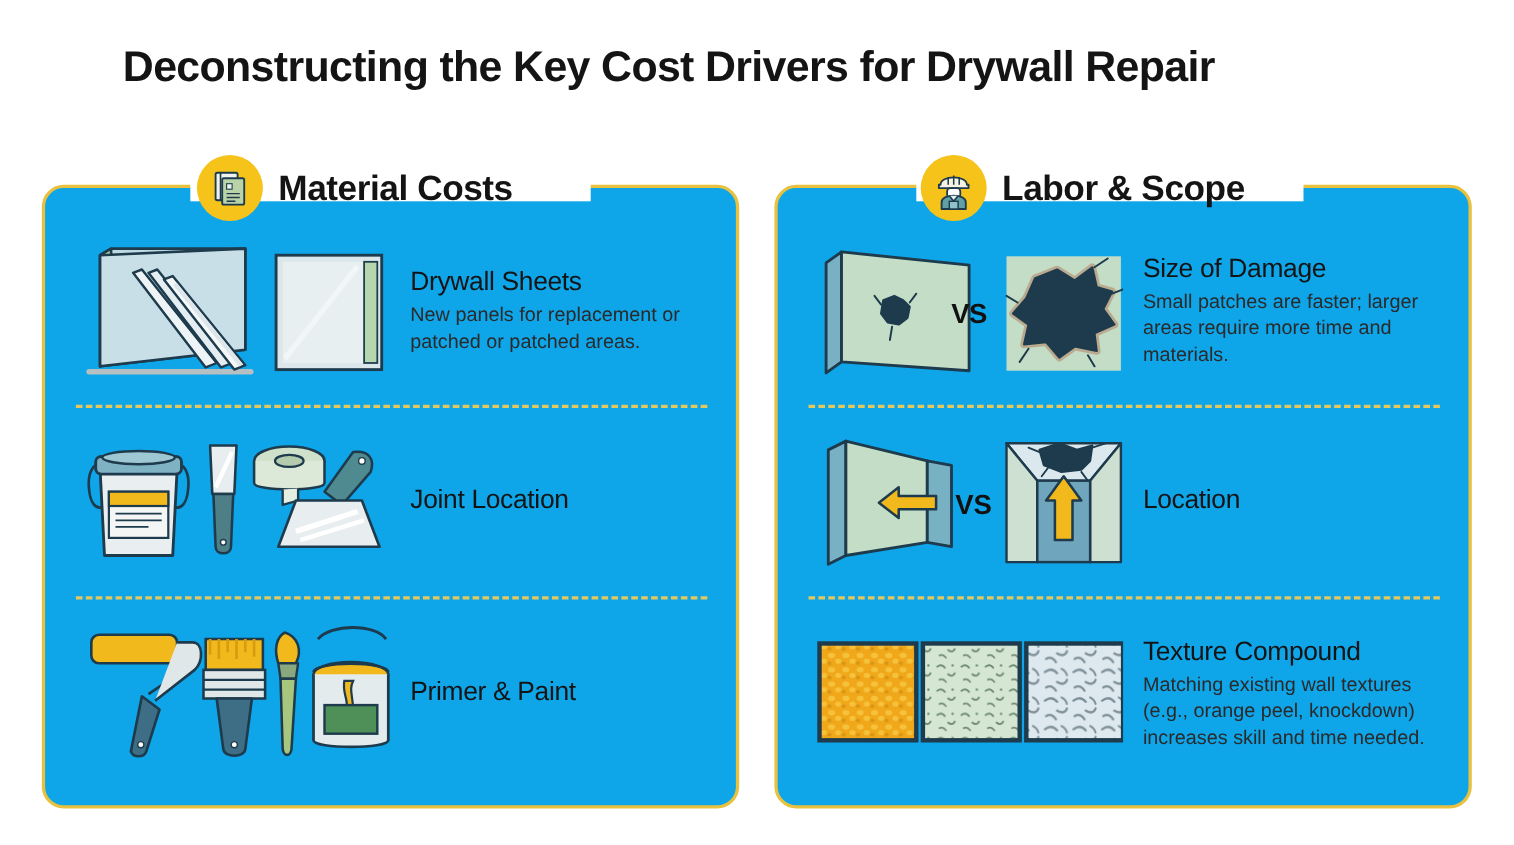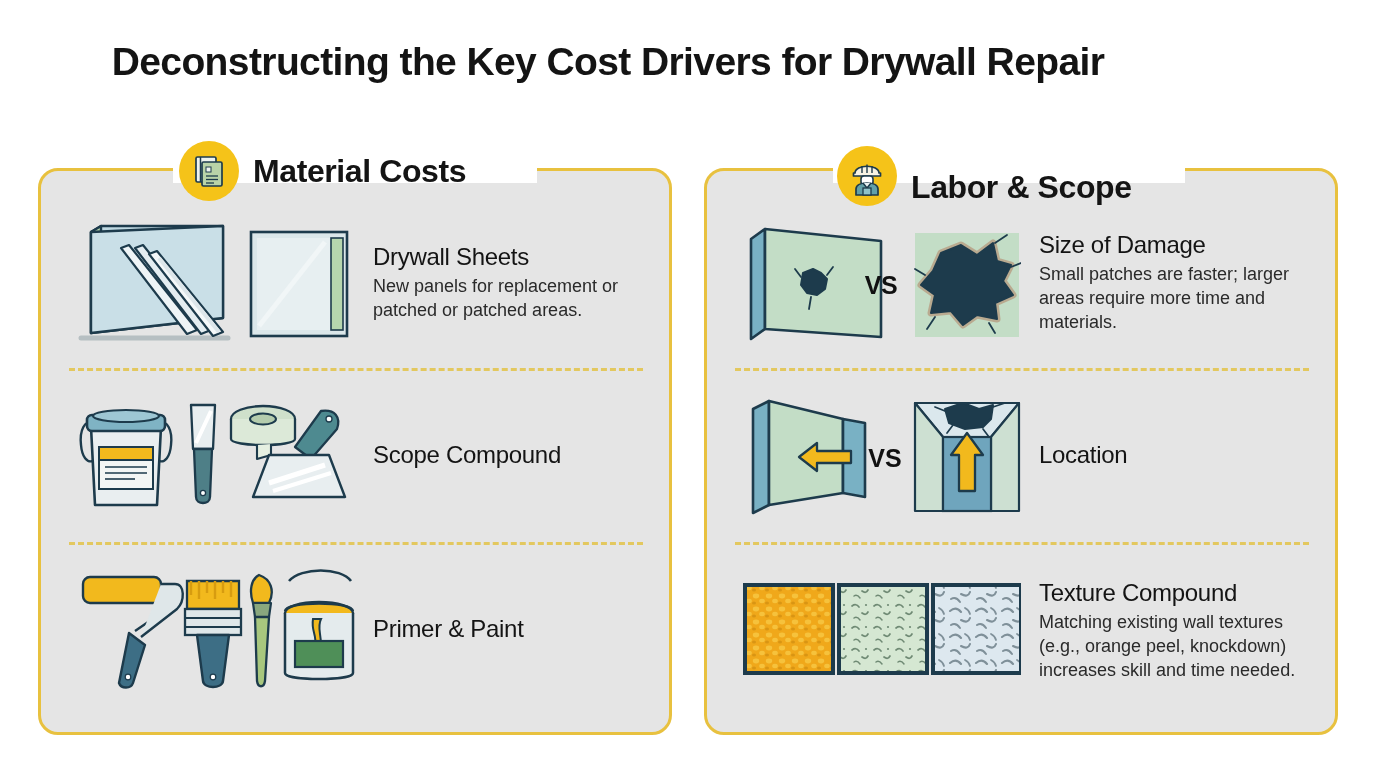--- a/index.html
+++ b/index.html
@@ -28,21 +28,21 @@
   }
 
   
   .panel {
     position: absolute;
     top: 168px;
     width: 634px;
     height: 567px;
     border: 3px solid #e8c13f;
     border-radius: 20px;
-    background: #e5e5e5;
+    background: #0ea5e9;
   }
   .panel.left  { left: 38px; }
   .panel.right { left: 704px; }
 
   
   .panel-header-mask {
     position: absolute;
     top: -14px;
     height: 26px;
     background: #ffffff;
@@ -53,21 +53,21 @@
   
   .panel-header {
     position: absolute;
     top: -35px;
     display: flex;
     align-items: center;
     gap: 14px;
     height: 70px;
   }
   .panel.left  .panel-header { left: 138px; }
-  .panel.right .panel-header { left: 130px; align-items: flex-end; }
+  .panel.right .panel-header { left: 130px; }
 
   .badge {
     width: 60px;
     height: 60px;
     border-radius: 50%;
     background: #f5c319;
     display: flex;
     align-items: center;
     justify-content: center;
     flex: 0 0 auto;
@@ -216,21 +216,21 @@
           <path d="M184,48 L184,62 L198,58 L198,47" fill="#e6f0e2" stroke="#1d3b4c" stroke-width="2.1" stroke-linejoin="round"></path>
 
           <path d="M248,14 C262,12 268,20 264,32 L238,62 L222,50 Z" fill="#4e8a90" stroke="#1d3b4c" stroke-width="2.3" stroke-linejoin="round"></path>
           <circle cx="256" cy="22" r="3" fill="#ffffff" stroke="#1d3b4c" stroke-width="1.3"></circle>
           <polygon points="196,58 256,58 272,100 180,100" fill="#e8eef0" stroke="#1d3b4c" stroke-width="2.4" stroke-linejoin="round"></polygon>
           <line x1="196" y1="86" x2="252" y2="68" stroke="#ffffff" stroke-width="5"></line>
           <line x1="200" y1="94" x2="258" y2="76" stroke="#ffffff" stroke-width="4"></line>
         </svg>
       </div>
       <div class="row-text">
-        <div class="row-heading">Scope Compound</div>
+        <div class="row-heading">Joint Location</div>
       </div>
     </div>
 
     <div class="row-divider"></div>
 
     <div class="row">
       <div class="row-art">
         <svg width="282" height="124" viewBox="0 0 282 124">
 
           <rect x="10" y="8" width="78" height="26" rx="7" fill="#f2b91d" stroke="#1d3b4c" stroke-width="2.4"></rect>

